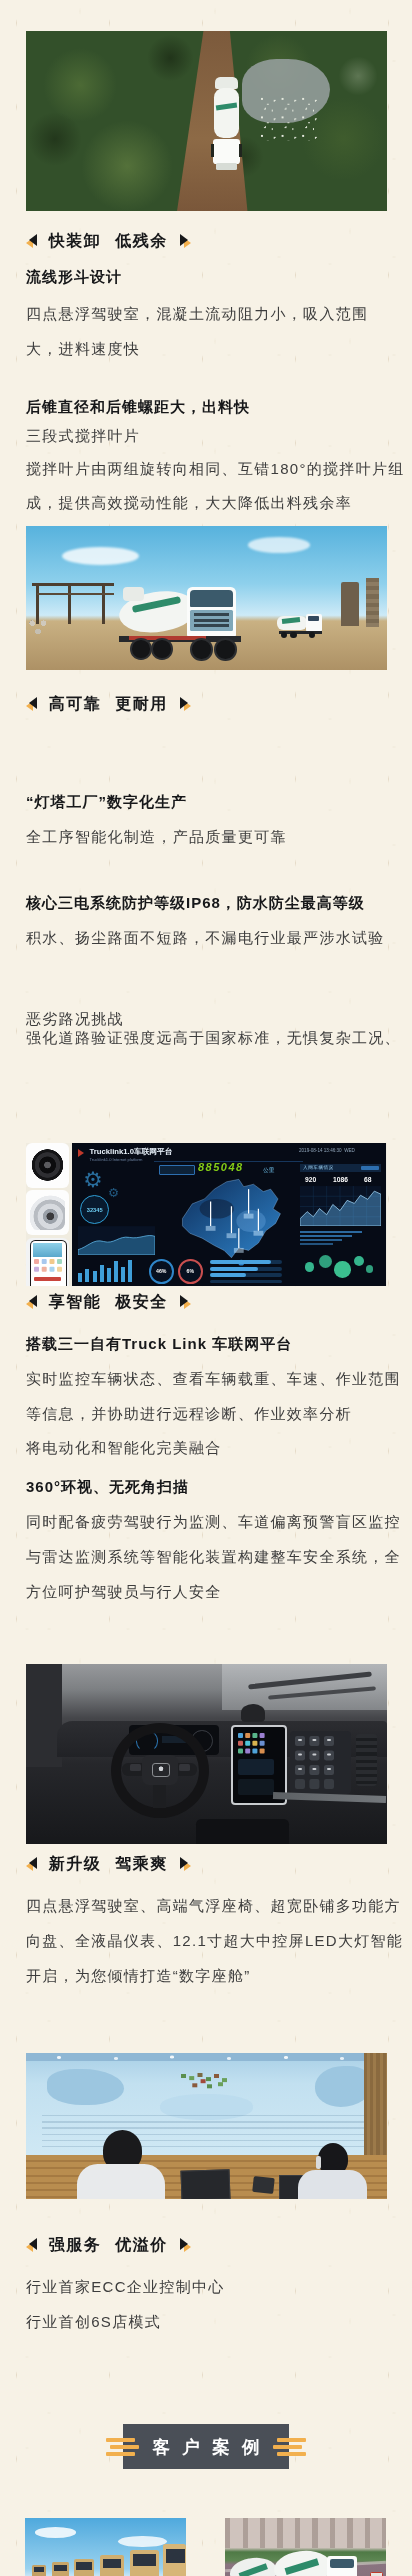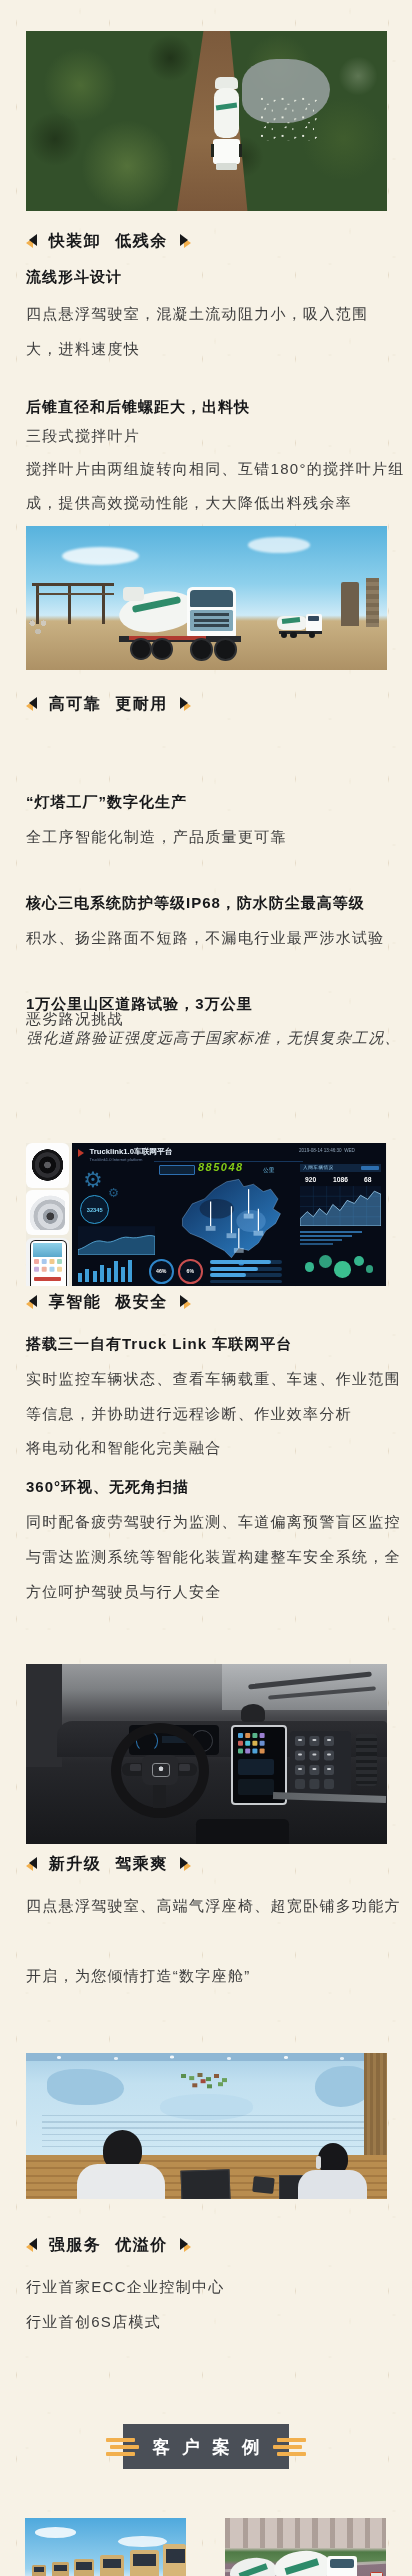--- a/index.html
+++ b/index.html
@@ -137,22 +137,21 @@
     <span class="sec-title">高可靠 更耐用</span>
     <span class="mk mk-r">
         <i class="o"></i>
         <i class="b"></i>
       </span>
   </div>
   <div class="bold-line" style="top:793px;">“灯塔工厂”数字化生产</div>
   <div class="body-line" style="top:828px;">全工序智能化制造，产品质量更可靠</div>
   <div class="bold-line" style="top:894px;">核心三电系统防护等级IP68，防水防尘最高等级</div>
   <div class="body-line" style="top:929px;">积水、扬尘路面不短路，不漏电行业最严涉水试验</div>
-  <div class="bold-line" style="top:995px;">1万公里山区道路试验，3万公里</div>
-  <div class="body-line" style="top:1029px;font-style:italic;">强化道路验证强度远高于国家标准，无惧复杂工况、</div>
+  <div class="body-line" style="top:1029px;">强化道路验证强度远高于国家标准，无惧复杂工况、</div>
   <div class="body-line" style="top:1010px;">恶劣路况挑战</div>
 
   <div class="photo" style="top:1143px;height:143px;background:#f0ece0;">
 
     <div class="a" style="left:0;top:0;width:43px;height:45px;background:#fdfdfd;border-radius:6.2px;">
       <div class="a" style="left:5.2px;top:3.1px;width:33px;height:38px;background:radial-gradient(circle at 50% 50%,#5a5a5e 0 3.1px,#0c0c0e 3.6px 8.2px,#2e2e32 8.8px 12.4px,#141416 13px 15.5px,transparent 16px);"></div>
     </div>
     <div class="a" style="left:0;top:47px;width:43px;height:45px;background:#fdfdfd;border-radius:6.2px;">
       <div class="a" style="left:4.1px;top:4.1px;width:35px;height:36px;background:radial-gradient(circle at 58% 62%,#3a3a3c 0 3.6px,#9aa0a8 4.1px 7.2px,#d7dadf 7.7px 12.4px,#b8bcc2 13px 16.5px,#e9ebee 17px 20.6px,transparent 21px);border-radius:7.2px;"></div>
     </div>
@@ -341,20 +340,21 @@
         <i class="o"></i>
         <i class="b"></i>
       </span>
     <span class="sec-title">新升级 驾乘爽</span>
     <span class="mk mk-r">
         <i class="o"></i>
         <i class="b"></i>
       </span>
   </div>
   <div class="body-line" style="top:1897px;">四点悬浮驾驶室、高端气浮座椅、超宽卧铺多功能方</div>
+  <div class="body-line" style="top:1932px;">向盘、全液晶仪表、12.1寸超大中控屏LED大灯智能</div>
   <div class="body-line" style="top:1967px;">开启，为您倾情打造“数字座舱”</div>
 
   <div class="photo" style="top:2053px;height:146px;background:#b5894e;">
     <div class="a" style="left:0;top:0;width:361px;height:102px;background:linear-gradient(180deg,#a8cfe6 0%,#c2e0f0 30%,#cfe8f4 100%);">
       <div class="a" style="left:0;top:0;width:361px;height:8.2px;background:#8fb7d4;"></div>
       <div class="a" style="left:20.6px;top:15.5px;width:77px;height:36px;background:#9cc6e0;border-radius:40% 60% 50% 50%;"></div>
       <div class="a" style="left:289px;top:13.4px;width:57px;height:41px;background:#9cc6e0;border-radius:50% 40% 55% 45%;"></div>
       <div class="a" style="left:155px;top:20.6px;width:5.2px;height:4.1px;background:#5a8f4e;box-shadow:8.2px 2.1px 0 #6aa05a,16.5px -1px 0 #7a6a44,25px 3.1px 0 #5a8f4e,33px 0 0 #8a5a3c,41px 4.1px 0 #6aa05a,11.3px 9.3px 0 #8a5a3c,26px 10.3px 0 #5a8f4e,37px 8.2px 0 #6aa05a,19.6px 5.2px 0 #a04a3c;"></div>
       <div class="a" style="left:134px;top:41px;width:93px;height:26px;background:#bcdcee;border-radius:45%;"></div>
       <div class="a" style="left:15.5px;top:62px;width:330px;height:36px;background:repeating-linear-gradient(180deg,rgba(90,130,160,.25) 0 1.5px,transparent 1.5px 6.2px);"></div>

